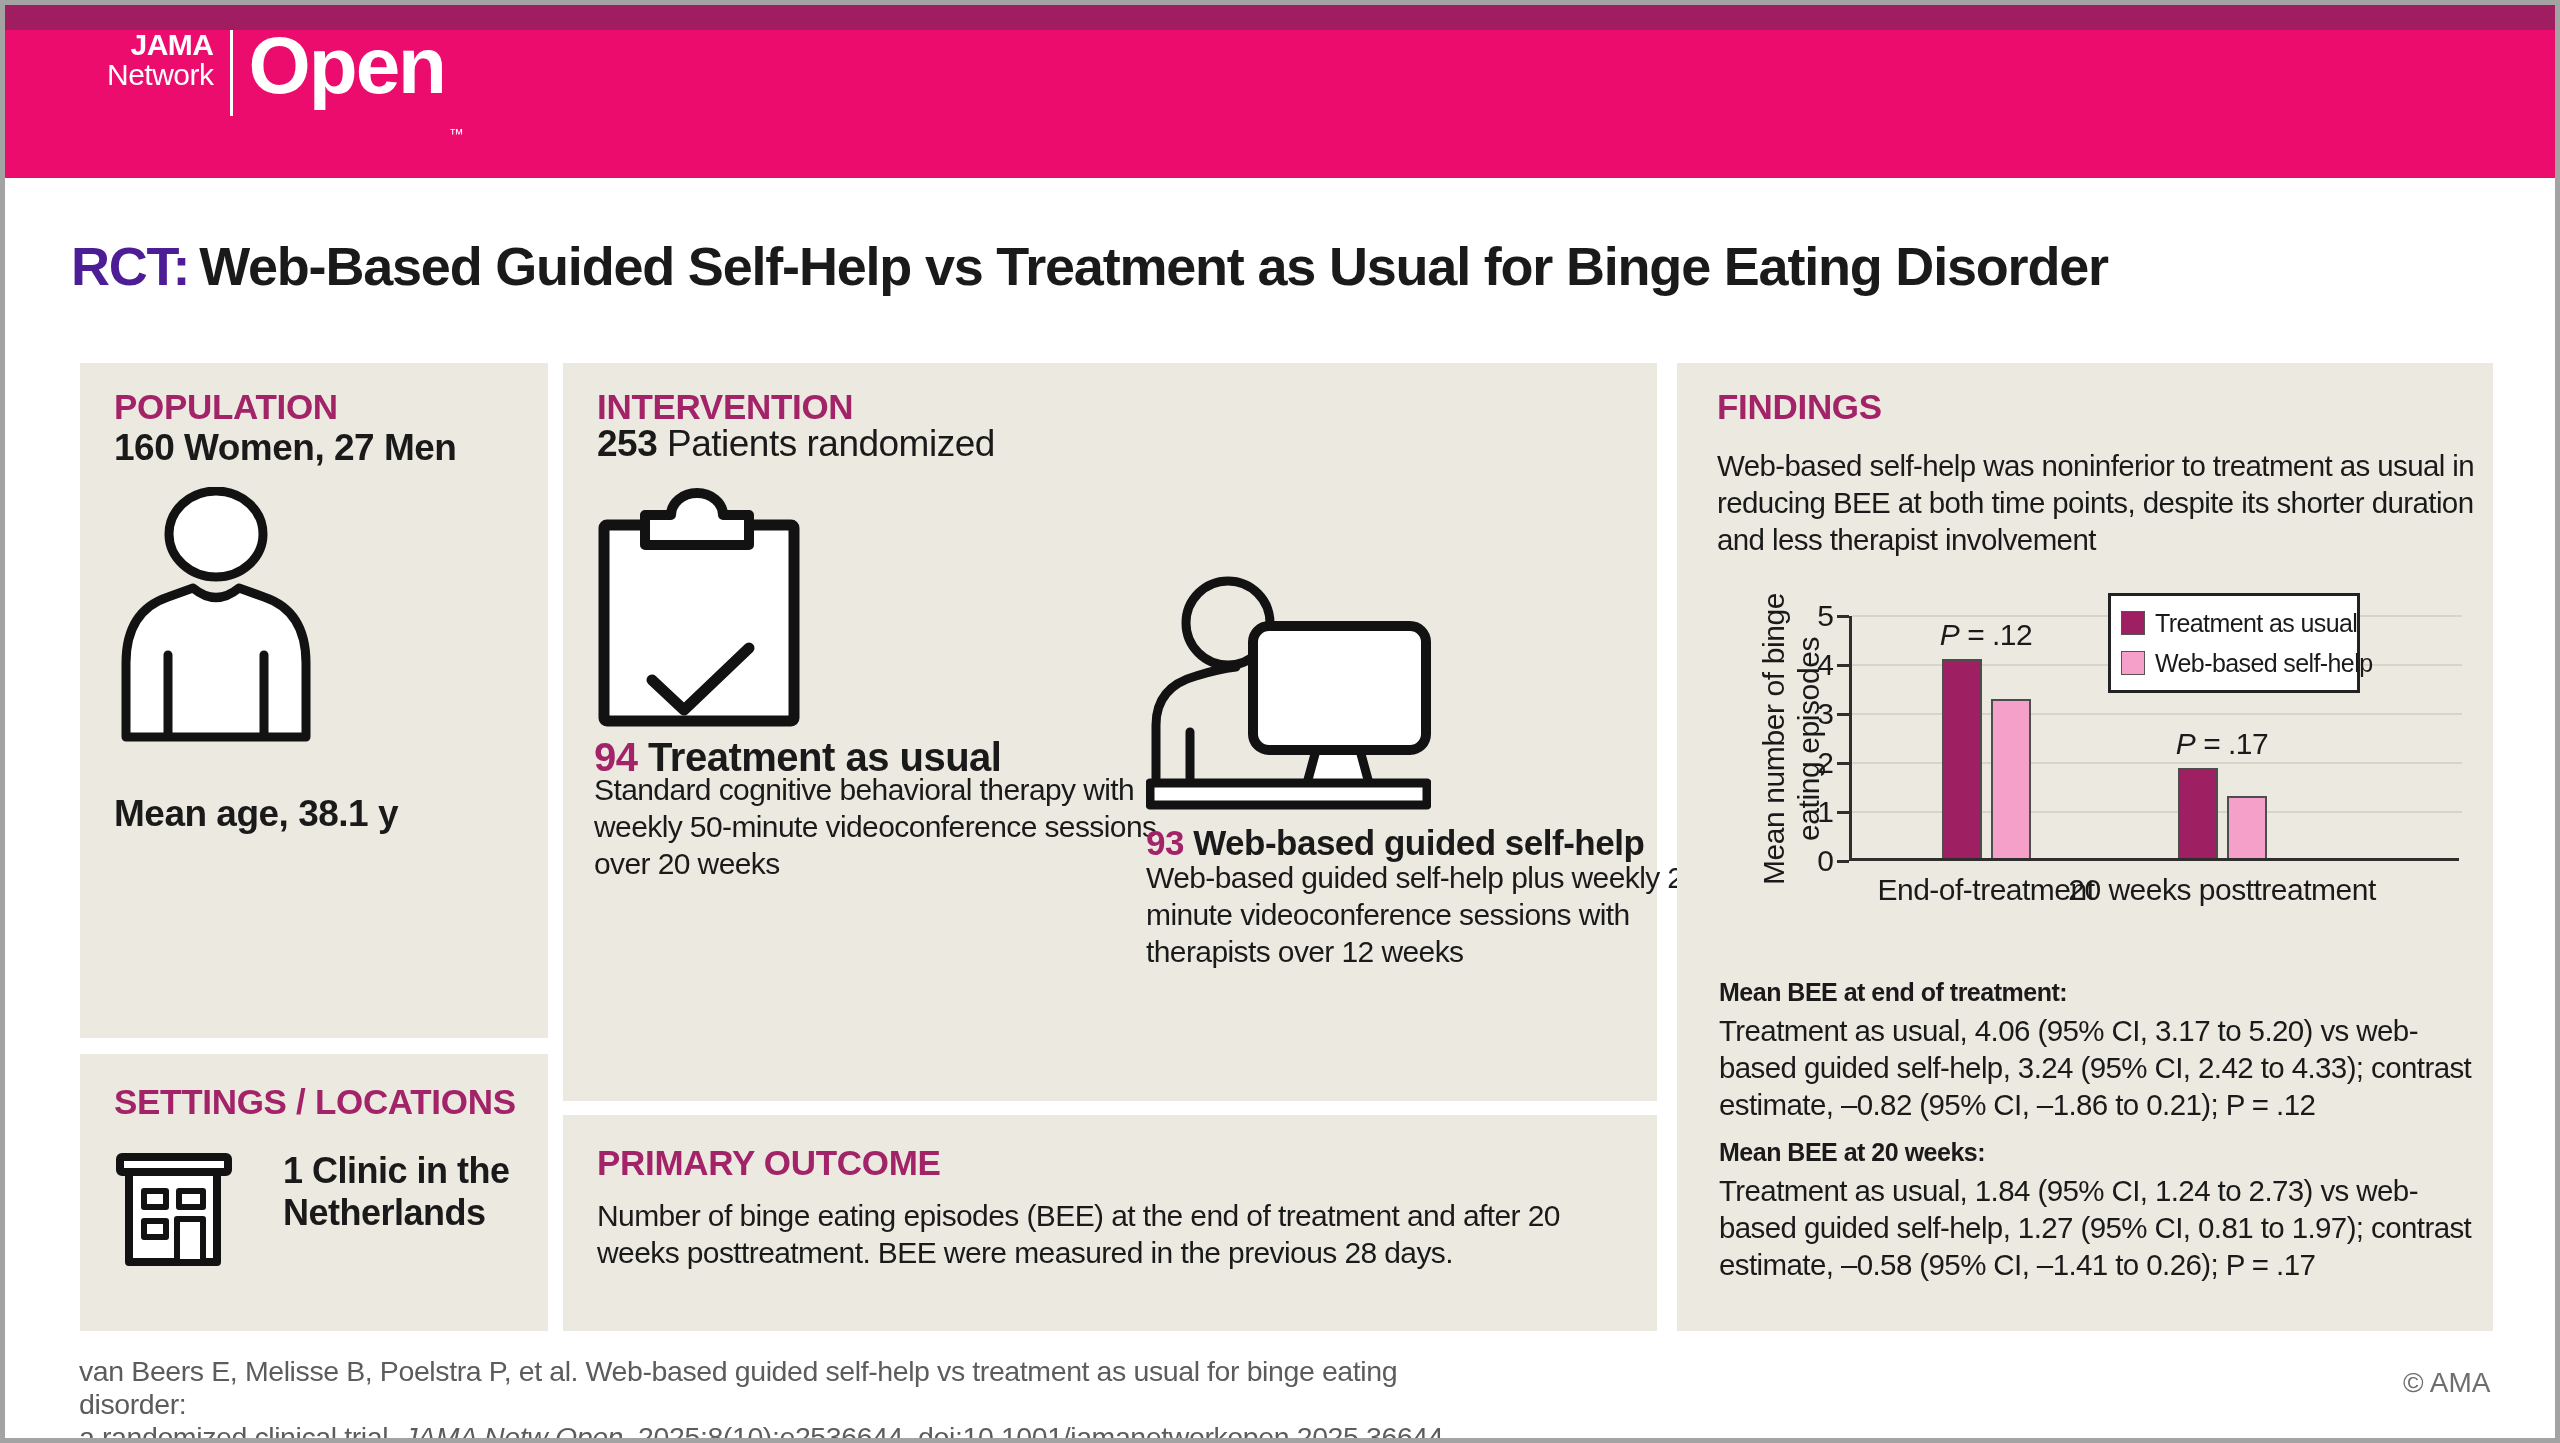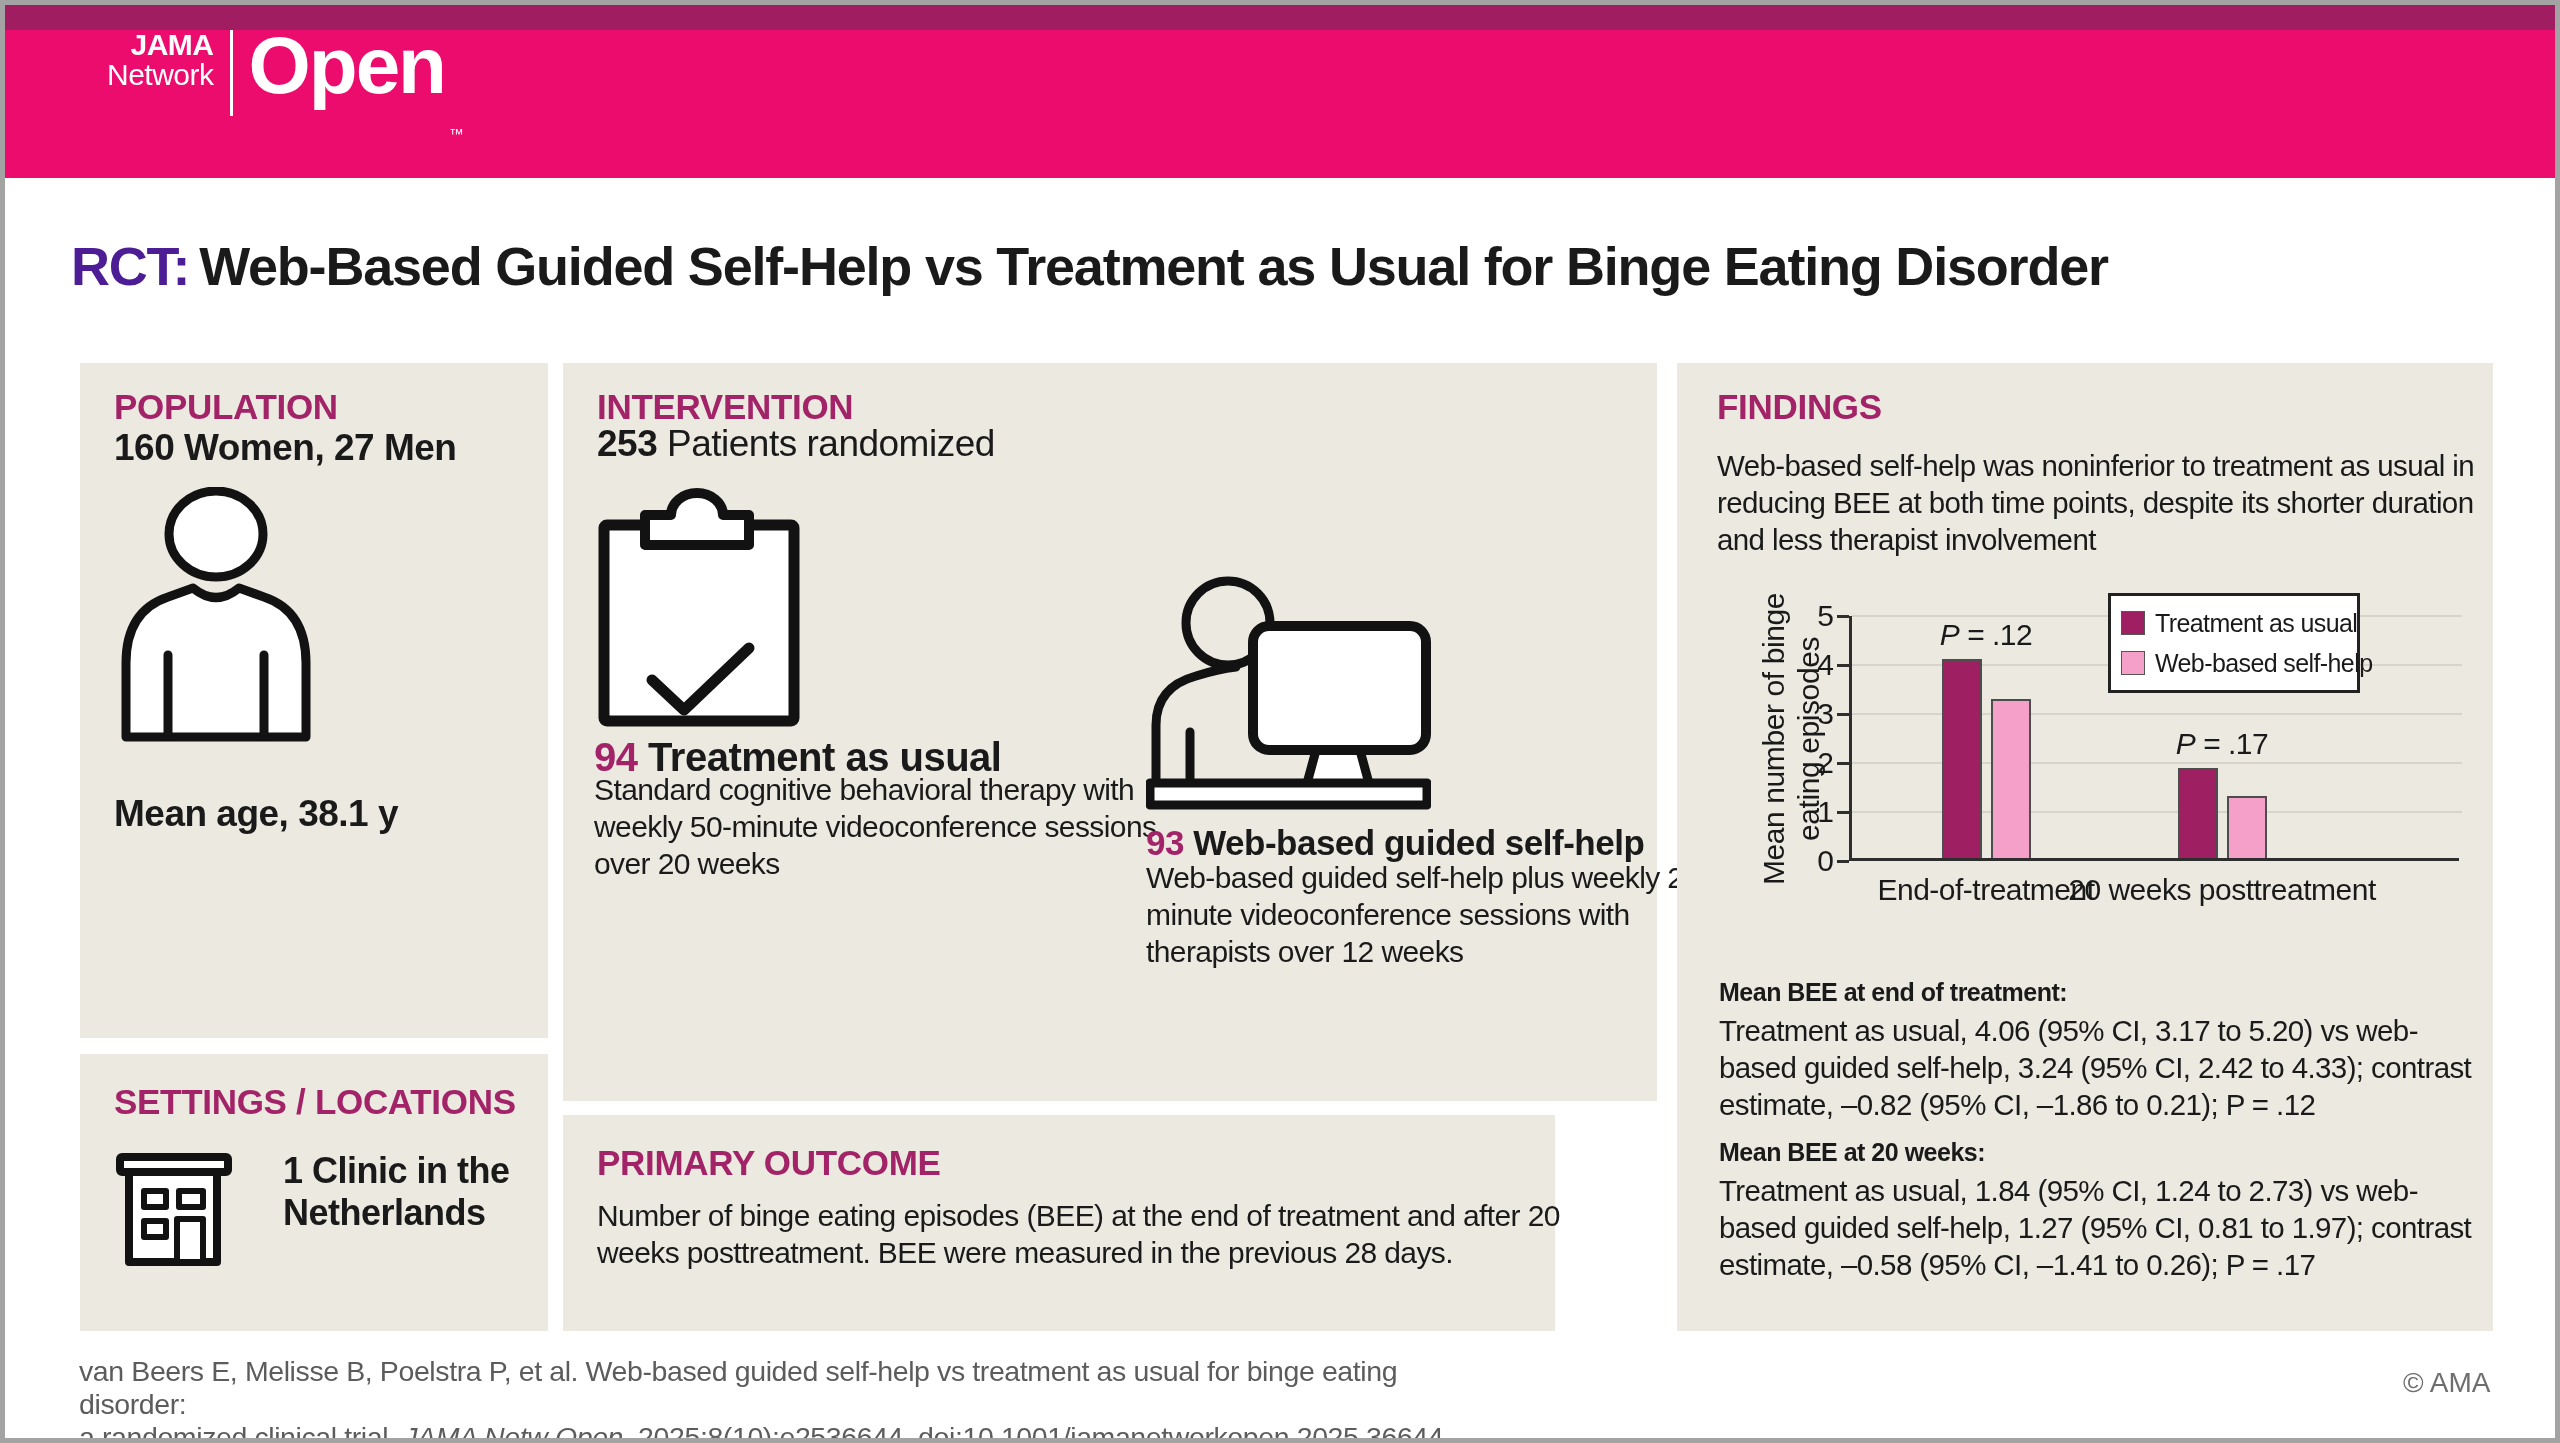--- a/index.html
+++ b/index.html
@@ -21,21 +21,21 @@
   
   .title { position:absolute; left:66px; top:230px; font-size:54px; font-weight:bold;
            letter-spacing:-1.2px; white-space:nowrap; }
   .title .tag { color:#4c1d95; margin-right:10px; }
 
   
   .panel { position:absolute; background:#ebe9e0; }
   .p-pop   { left:75px;  top:358px; width:468px;  height:675px; }
   .p-set   { left:75px;  top:1049px; width:468px; height:277px; }
   .p-int   { left:558px; top:358px; width:1094px; height:738px; }
-  .p-out   { left:558px; top:1110px; width:992px; height:216px; }
+  .p-out   { left:558px; top:1110px; width:1094px; height:216px; }
   .p-find  { left:1672px; top:358px; width:816px; height:968px; }
 
   .h-mag { position:absolute; color:#a32368; font-weight:bold; font-size:35px; letter-spacing:-0.3px; }
   .txt   { position:absolute; font-size:30px; letter-spacing:-0.4px; line-height:37px; }
   .txt-b { position:absolute; font-size:37px; font-weight:bold; letter-spacing:-0.5px; }
   .num-accent { color:#a32368; }
 
   .icon-wrap { position:absolute; }
   .clip-text { position:absolute; left:0; top:78px; width:210px; text-align:center;
                font-weight:bold; font-size:40px; line-height:44px; letter-spacing:0.5px; }

